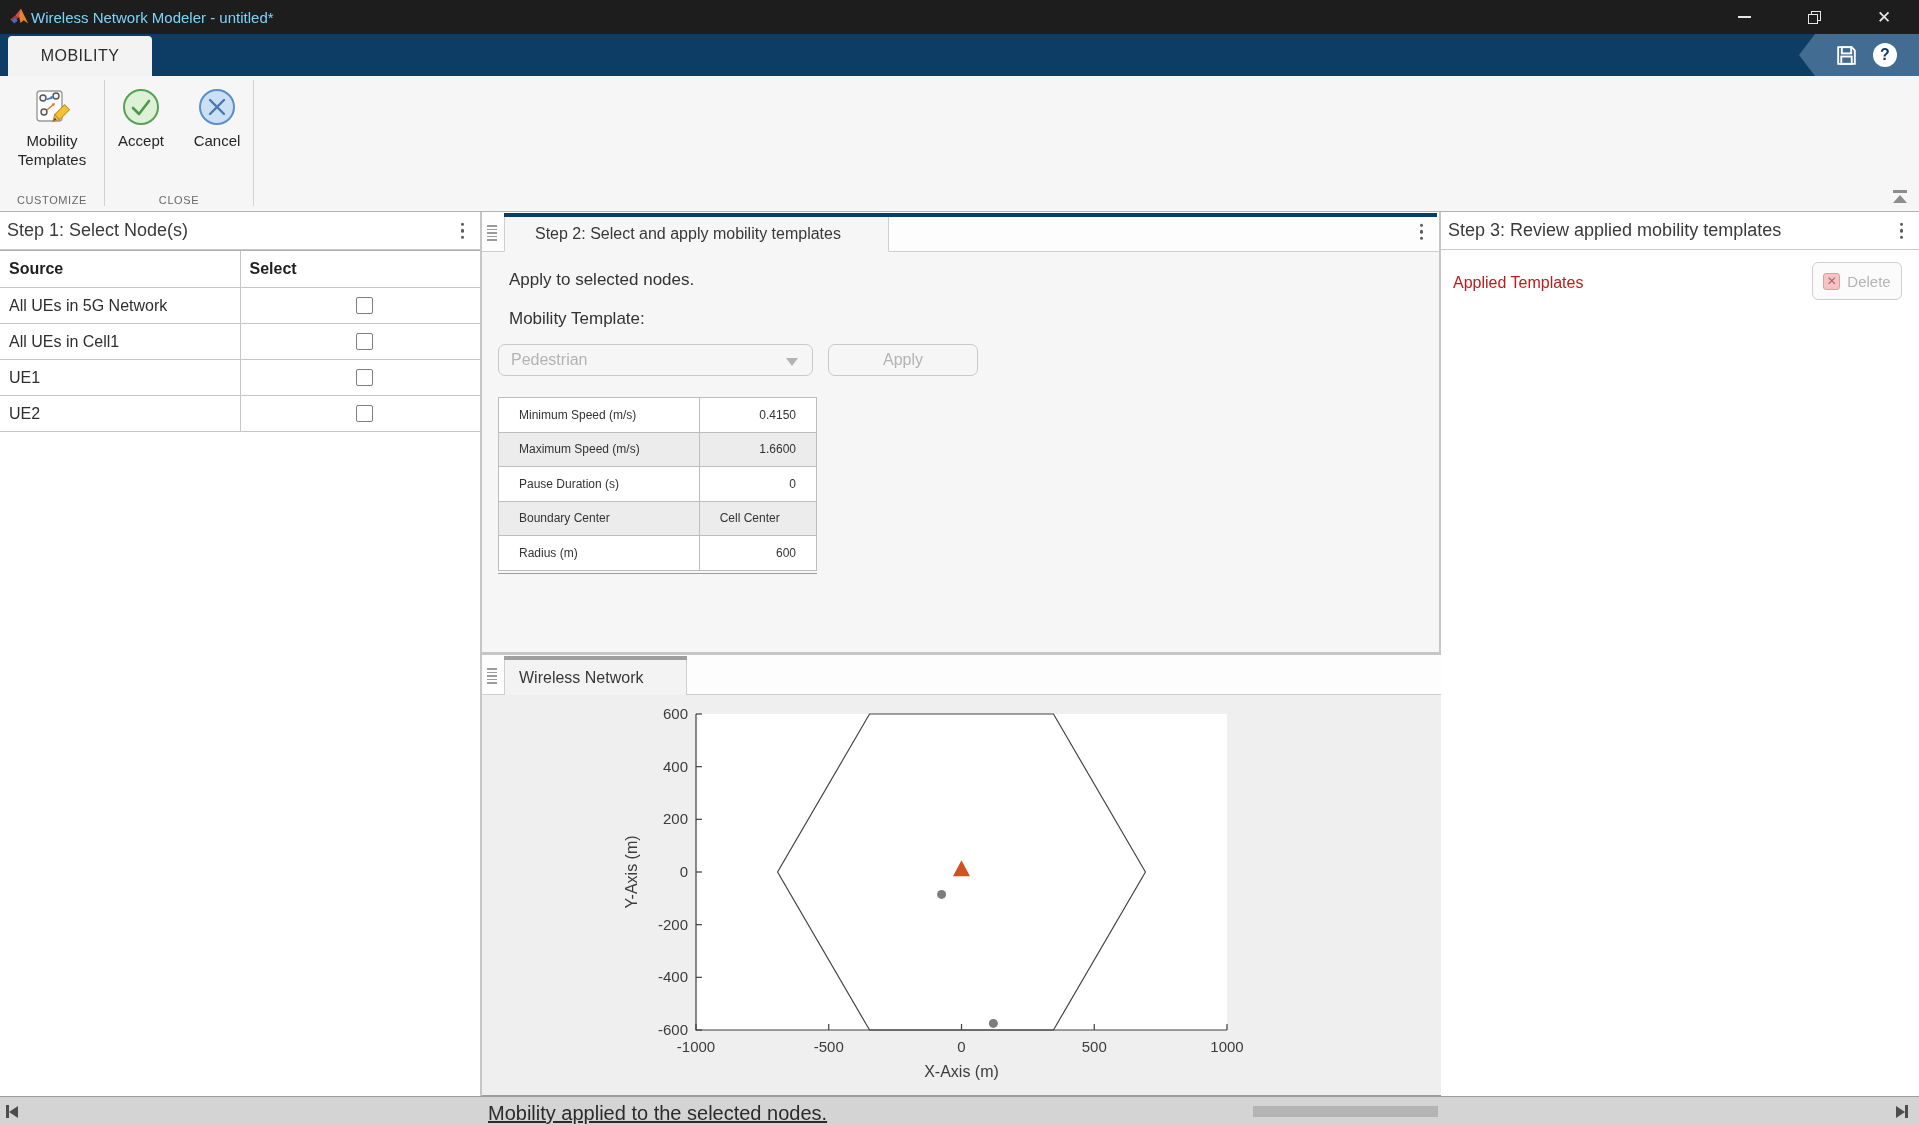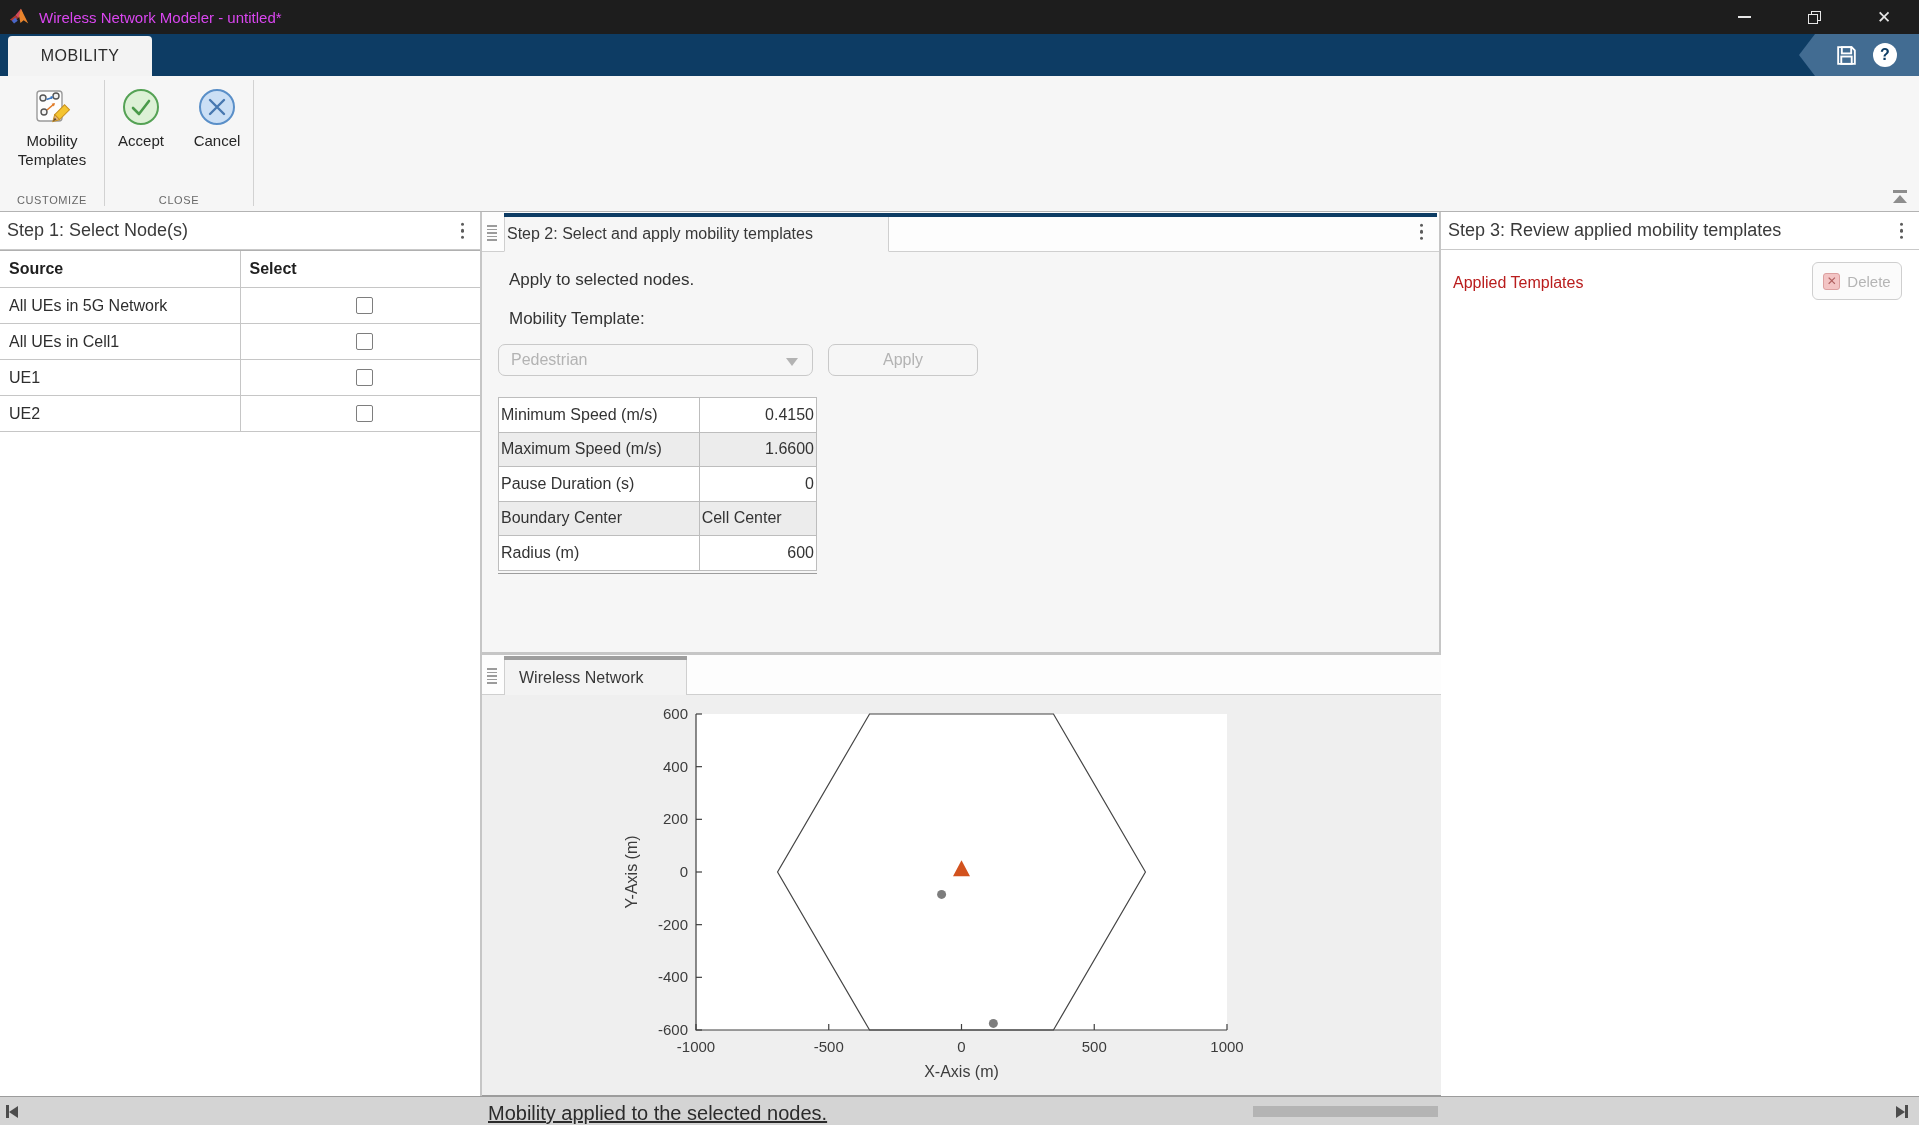--- a/index.html
+++ b/index.html
@@ -3,21 +3,21 @@
 <meta charset="utf-8">
 <style>
   * { margin:0; padding:0; box-sizing:border-box; }
   html,body { width:1919px; height:1125px; overflow:hidden; background:#fff;
     font-family:"Liberation Sans", sans-serif; }
 
   
   .titlebar { position:absolute; left:0; top:0; width:1919px; height:34px;
     background:#1d1d1d; display:flex; align-items:center; }
   .titlebar .logo { width:22px; height:22px; margin-left:9px; }
-  .titlebar .title { color:#d946ef; font-size:15px; margin-left:8px; }
+  .titlebar .title { color:#7dd3fc; font-size:15px; margin-left:0; }
   .win-controls { position:absolute; right:0; top:0; height:34px; display:flex; }
   .win-btn { width:70px; height:34px; display:flex; align-items:center; justify-content:center; cursor:default; }
   .min-glyph { width:13px; height:2px; background:#e6e6e6; }
   .restore-glyph { position:relative; width:13px; height:13px; }
   .restore-glyph .b { position:absolute; left:0; bottom:0; width:10px; height:10px; border:1.4px solid #e6e6e6; background:#1d1d1d; }
   .restore-glyph .f { position:absolute; right:0; top:0; width:10px; height:10px; border:1.4px solid #e6e6e6; }
   .close-glyph { color:#e6e6e6; font-size:17px; line-height:17px; }
 
   
   .tabstrip { position:absolute; left:0; top:34px; width:1919px; height:42px; background:#0d3c64; }
@@ -88,21 +88,21 @@
   .dropdown { position:absolute; left:16px; top:132px; width:315px; height:32px;
     background:#f6f6f6; border:1px solid #c9c9c9; border-radius:7px;
     display:flex; align-items:center; font-size:16px; color:#b3b3b3; padding-left:12px; }
   .dropdown .arrow { position:absolute; right:14px; top:13px; width:0; height:0;
     border-left:6px solid transparent; border-right:6px solid transparent; border-top:8px solid #b3b3b3; }
   .apply-btn { position:absolute; left:346px; top:132px; width:150px; height:32px;
     background:#f6f6f6; border:1px solid #c9c9c9; border-radius:7px;
     display:flex; align-items:center; justify-content:center; font-size:16px; color:#b3b3b3; }
   .param-wrap { position:absolute; left:16px; top:185px; width:319px; }
   table.params { border-collapse:collapse; width:100%; table-layout:fixed; border:1px solid #9d9d9d; }
-  table.params td { font-size:16px; color:#333; height:34.5px; padding:0 2px; border:1px solid #bdbdbd;
+  table.params td { font-size:12px; color:#333; height:34.5px; padding:0 20px; border:1px solid #bdbdbd;
     background:#fff; white-space:nowrap; overflow:hidden; }
   table.params tr:nth-child(even) td { background:#ececec; }
   .param-underline { height:1px; background:#9d9d9d; margin-top:2px; }
 
   
   .applied-row { position:absolute; left:12px; top:50px; right:12px; height:40px; }
   .applied-label { position:absolute; left:0; top:12px; font-size:16px; color:#b91c1c;text-align:right; }
   .delete-btn { position:absolute; right:5px; top:0; width:90px; height:38px; background:#fbfbfb;
     border:1px solid #cfcfcf; border-radius:6px; display:flex; align-items:center; justify-content:center; gap:7px; }
   .delete-btn .dx { width:17px; height:17px; background:#f3c4c4; border:1px solid #dca0a0; border-radius:3px;
@@ -281,21 +281,21 @@
     <div class="panel-step2">
       <div class="tabbar">
         <div class="drag-handle">
             <i></i>
             <i></i>
             <i></i>
             <i></i>
             <i></i>
           </div>
         <div class="stripe-full" style="background:#0d3c64;"></div>
-        <div class="doc-tab" style="left:22px;width:385px;padding-left:2px;background:#f6f6f6;border-bottom:1px solid #f6f6f6;">
+        <div class="doc-tab" style="left:22px;width:385px;padding-left:30px;background:#f6f6f6;border-bottom:1px solid #f6f6f6;">
           <span>Step 2: Select and apply mobility templates</span>
         </div>
         <div class="kebab">
             <i></i>
             <i></i>
             <i></i>
           </div>
       </div>
 
       <div class="s2-text" style="left:27px;top:58px;">Apply to selected nodes.</div>

